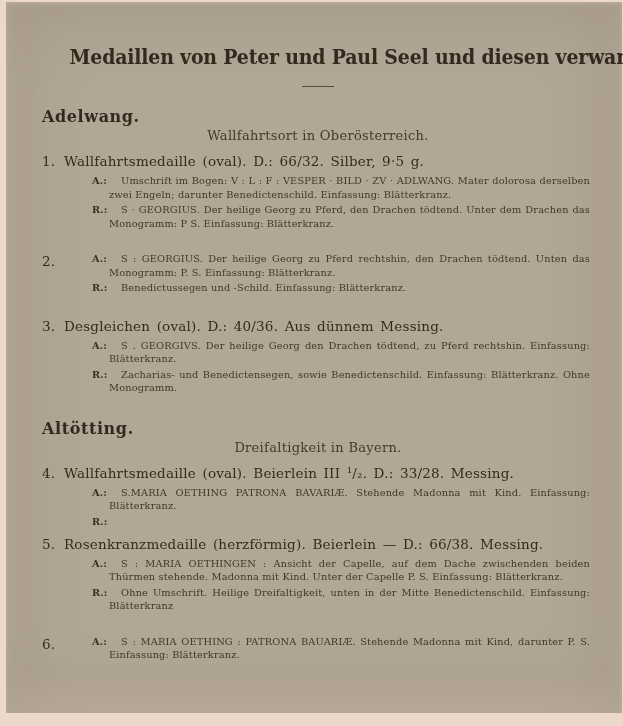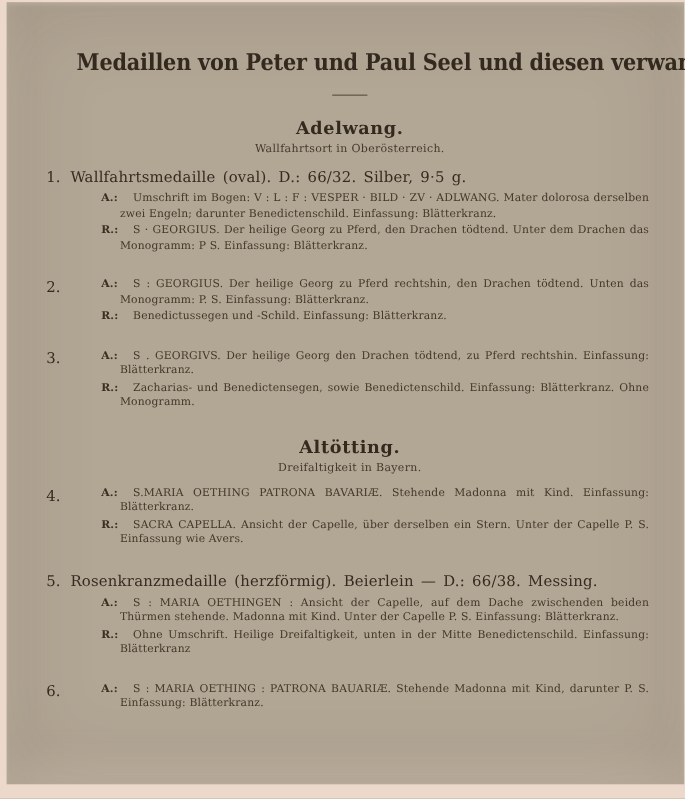--- a/index.html
+++ b/index.html
@@ -33,30 +33,29 @@
     transform-origin: 50% 50%;
     color: #33291e;
   }
   .title-rule {
     width: 32px; height: 1px;
     background: #5a4d3e;
     margin: 16px auto 20px auto;
   }
 
   .section-heading {
-    text-align: center;
     font-weight: bold;
     font-size: 16px;
     line-height: 20px;
     letter-spacing: 0.6px;
     color: #33291e;
   }
   .section-subheading {
     text-align: center;
-    font-size: 10px;
+    font-size: 13px;
     line-height: 13px;
     margin-top: 2px;
     color: #443a2c;
     letter-spacing: 0.3px;
   }
   .items { margin-top: 10px; }
   .section + .section { margin-top: 24px; }
 
   .item + .item { margin-top: 22px; }
   .item-head {
@@ -131,20 +130,21 @@
           </div>
           <div class="detail">
             <span class="detail-label">R.:</span>
             <span>Benedictussegen und -Schild. Einfassung: Blätterkranz.</span>
           </div>
         </div>
 
         <div class="item">
           <div class="item-head">
             <span class="item-num">3.</span>
+            <span>Desgleichen (oval). D.: 40/36. Aus dünnem Messing.</span>
           </div>
           <div class="detail">
             <span class="detail-label">A.:</span>
             <span>S . GEORGIVS. Der heilige Georg den Drachen tödtend, zu Pferd rechtshin. Einfassung: Blätterkranz.</span>
           </div>
           <div class="detail">
             <span class="detail-label">R.:</span>
             <span>Zacharias- und Benedictensegen, sowie Benedictenschild. Einfassung: Blätterkranz. Ohne Monogramm.</span>
           </div>
         </div>
@@ -153,28 +153,28 @@
     </div>
 
     <div class="section">
       <div class="section-heading">Altötting.</div>
       <div class="section-subheading">Dreifaltigkeit in Bayern.</div>
       <div class="items">
 
         <div class="item">
           <div class="item-head">
             <span class="item-num">4.</span>
+            <span>Wallfahrtsmedaille (oval). Beierlein III ¹/₂. D.: 33/28. Messing.</span>
           </div>
           <div class="detail">
             <span class="detail-label">A.:</span>
             <span>S.MARIA OETHING PATRONA BAVARIÆ. Stehende Madonna mit Kind. Einfassung: Blätterkranz.</span>
           </div>
           <div class="detail">
             <span class="detail-label">R.:</span>
-            <span>SACRA CAPELLA. Ansicht der Capelle, über derselben ein Stern. Unter der Capelle P. S. Einfassung wie Avers.</span>
           </div>
         </div>
 
         <div class="item">
           <div class="item-head">
             <span class="item-num">5.</span>
             <span>Rosenkranzmedaille (herzförmig). Beierlein — D.: 66/38. Messing.</span>
           </div>
           <div class="detail">
             <span class="detail-label">A.:</span>

